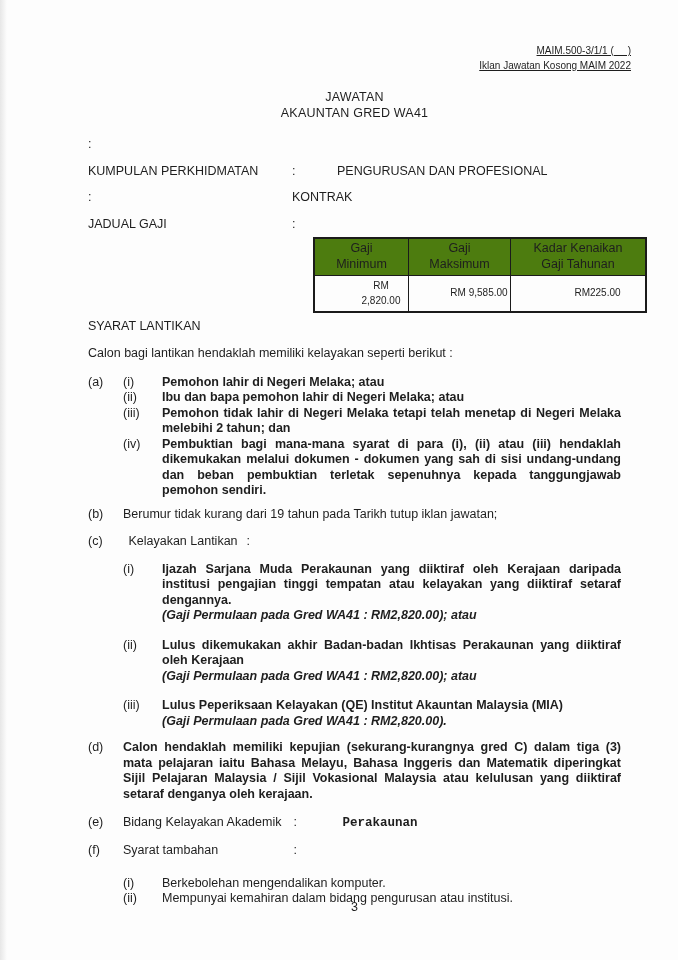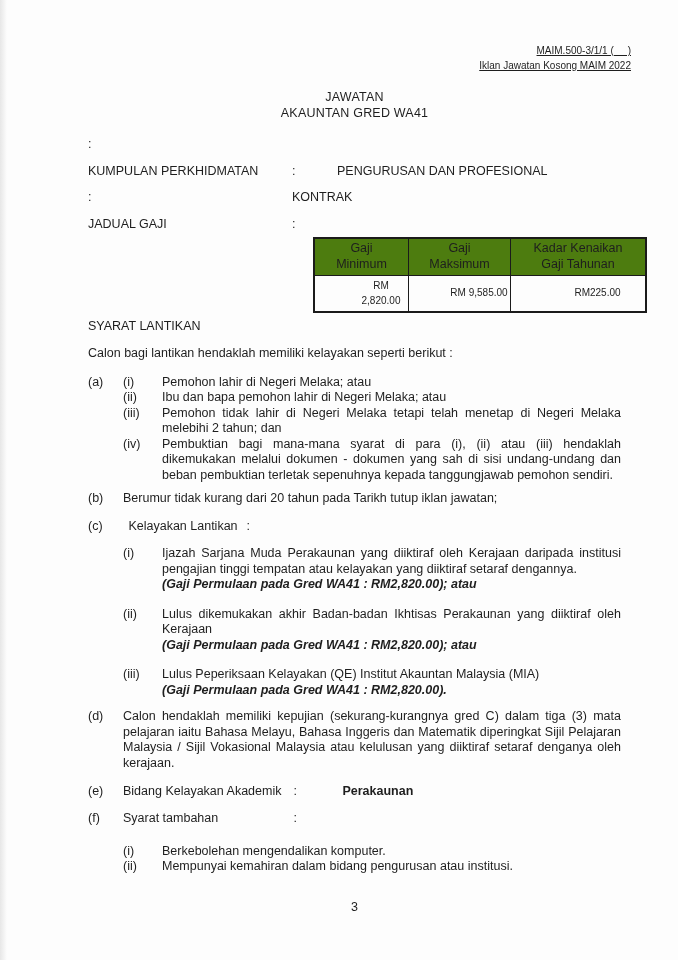--- a/index.html
+++ b/index.html
@@ -54,38 +54,38 @@
   table.salary-table td{height:25px;font-size:10px;padding-left:41px;}
   .col-1{width:89px;}.col-2{width:97px;}.col-3{width:130px;}
 
   .sec-heading{margin-top:6px;}
   .sec-intro{margin-top:12px;}
 
   .item{display:grid;grid-template-columns:35px 1fr;}
   .item .ibody{min-width:0;}
   .sub{display:grid;grid-template-columns:39px 1fr;}
   .stext{min-width:0;}
-  .jtext{text-align:justify;}
+  .jtext{text-align:justify;font-weight:bold;}
   .note{font-weight:bold;font-style:italic;}
 
   .m-a{margin-top:13px;}
   .m-b{margin-top:8px;}
   .m-c{margin-top:12px;}
   .m-ci{margin-top:12px;}
   .m-cii{margin-top:14px;}
   .m-ciii{margin-top:14px;}
   .m-d{margin-top:11px;}
   .m-e{margin-top:13px;}
   .m-f{margin-top:11.5px;}
   .m-fsubs{margin-top:17px;}
 
   .inline-heading{display:inline-block;}
   .w-120{width:120px;text-align:center;}
   .w-167{width:167px;}
-  .evalue{font-weight:bold;margin-left:42px;}
+  .evalue{font-weight:bold;margin-left:42px;font-family:Liberation Mono, monospace;}
 
   .page-number{
     position:absolute;top:900px;left:88px;width:533px;text-align:center;
   }
 </style>
 </head>
 <body>
 
 <div class="page">
   <div class="content">
@@ -160,21 +160,21 @@
         </div>
         <div class="sub">
           <span>(iv)</span>
           <div class="stext jtext">Pembuktian bagi mana-mana syarat di para (i), (ii) atau (iii) hendaklah dikemukakan melalui dokumen - dokumen yang sah di sisi undang-undang dan beban pembuktian terletak sepenuhnya kepada tanggungjawab pemohon sendiri.</div>
         </div>
       </div>
     </div>
 
     <div class="item m-b">
       <span>(b)</span>
-      <div class="ibody">Berumur tidak kurang dari 20 tahun pada Tarikh tutup iklan jawatan;</div>
+      <div class="ibody">Berumur tidak kurang dari 19 tahun pada Tarikh tutup iklan jawatan;</div>
     </div>
 
     <div class="item m-c">
       <span>(c)</span>
       <div class="ibody">
         <div>
           <span class="inline-heading w-120">Kelayakan Lantikan</span>
           <span>:</span>
         </div>
         <div class="sub m-ci">

